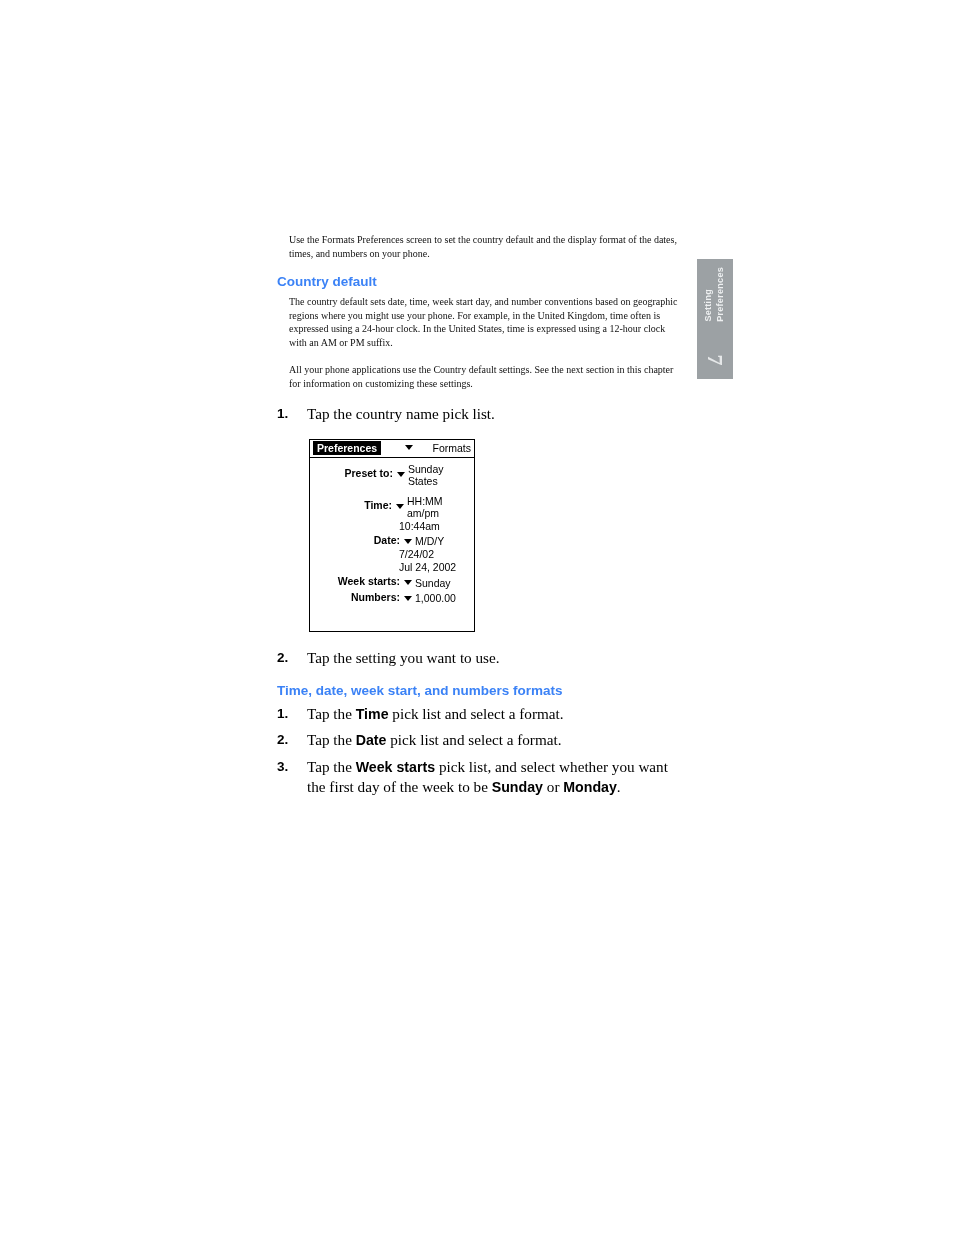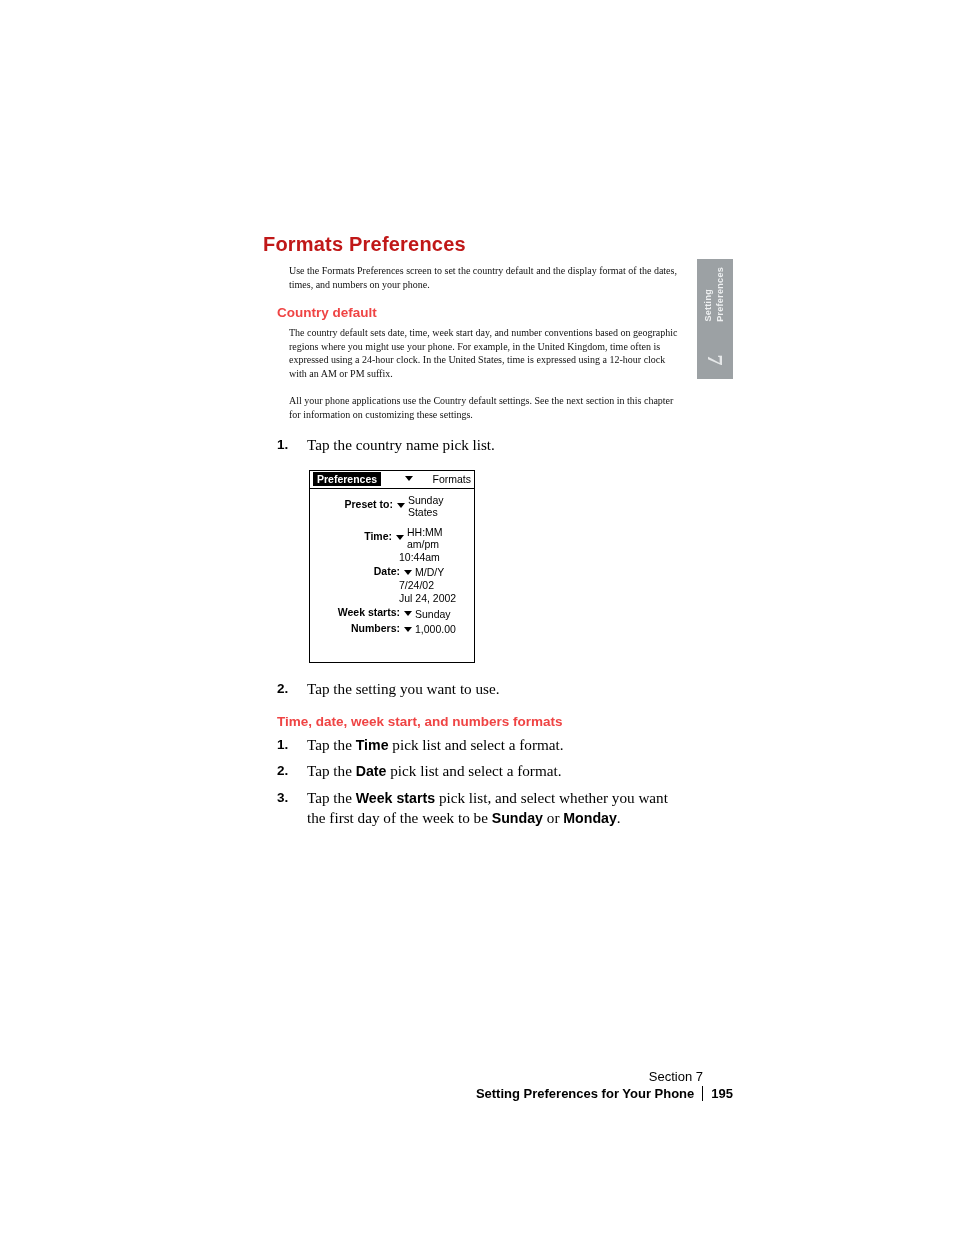--- a/index.html
+++ b/index.html
@@ -39,21 +39,21 @@
     font-size: 10px;
     line-height: 1.35;
     margin: 0 0 14px 12px;
     color: #111;
   }
   .subhead {
     font-family: Arial, Helvetica, sans-serif;
     font-weight: bold;
     font-size: 13.5px;
     margin: 4px 0 6px 0;
-    color: #ef4444;
+    color: #3b82f6;
   }
   ol.steps {
     list-style: none;
     padding: 0;
     margin: 0 0 14px 0;
     counter-reset: step;
   }
   ol.steps > li {
     counter-increment: step;
     font-size: 15.2px;
@@ -221,21 +221,20 @@
 
   <div class="side-tab">
     <div class="side-tab-text">
       <span>Setting</span>&nbsp;<span>Preferences</span>
     </div>
     <div class="side-tab-num">7</div>
   </div>
 
   <div class="content-col">
 
-    <h2 class="section-title">Formats Preferences</h2>
 
     <div class="body-col">
 
       <p class="body">Use the Formats Preferences screen to set the country default and the display format of the dates, times, and numbers on your phone.</p>
 
       <div class="subhead">Country default</div>
 
       <p class="body">The country default sets date, time, week start day, and number conventions based on geographic regions where you might use your phone. For example, in the United Kingdom, time often is expressed using a 24-hour clock. In the United States, time is expressed using a 12-hour clock with an AM or PM suffix.</p>
 
       <p class="body">All your phone applications use the Country default settings. See the next section in this chapter for information on customizing these settings.</p>
@@ -314,20 +313,14 @@
           <span>Tap the </span><span class="b">Date</span><span> pick list and select a format.</span>
         </li>
         <li>
           <span>Tap the </span><span class="b">Week starts</span><span> pick list, and select whether you want the first day of the week to be </span><span class="b">Sunday</span><span> or </span><span class="b">Monday</span><span>.</span>
         </li>
       </ol>
 
     </div>
   </div>
 
-  <div class="footer">
-    <div class="footer-line1">Section 7</div>
-    <div class="footer-line2">
-      <span class="footer-title">Setting Preferences for Your Phone</span><span class="footer-page">195</span>
-    </div>
-  </div>
 
 </div>
 
 </body></html>

